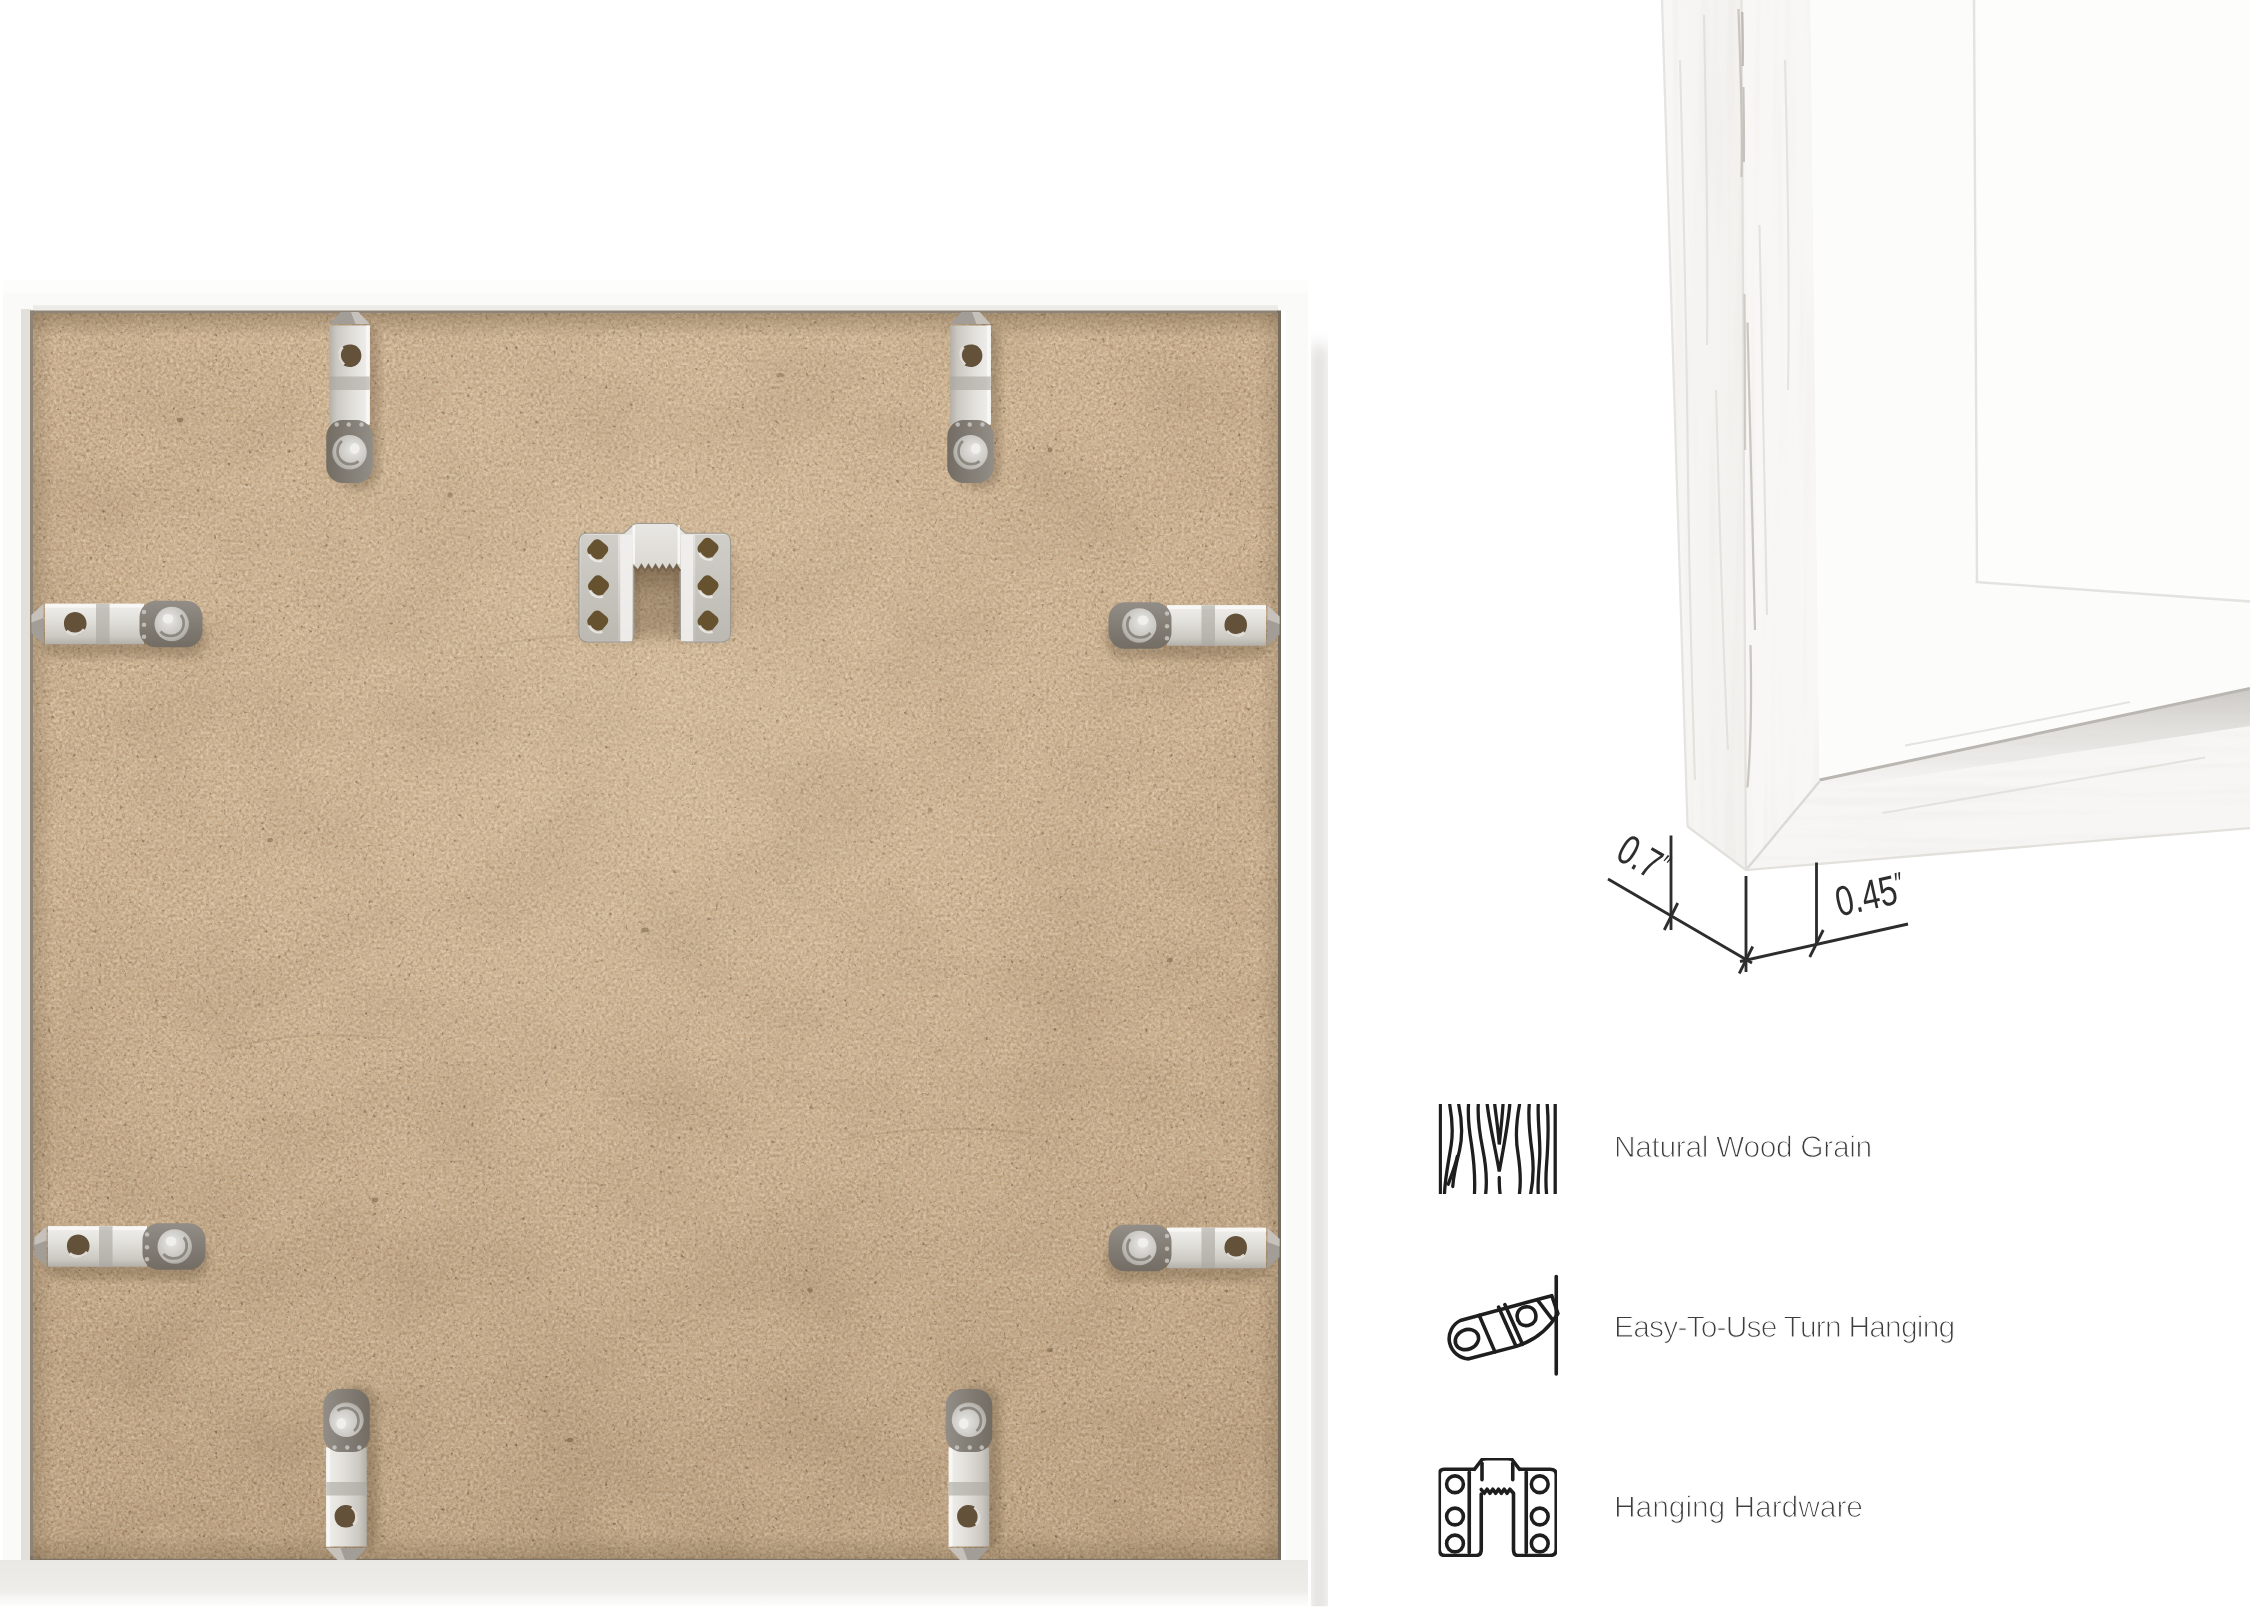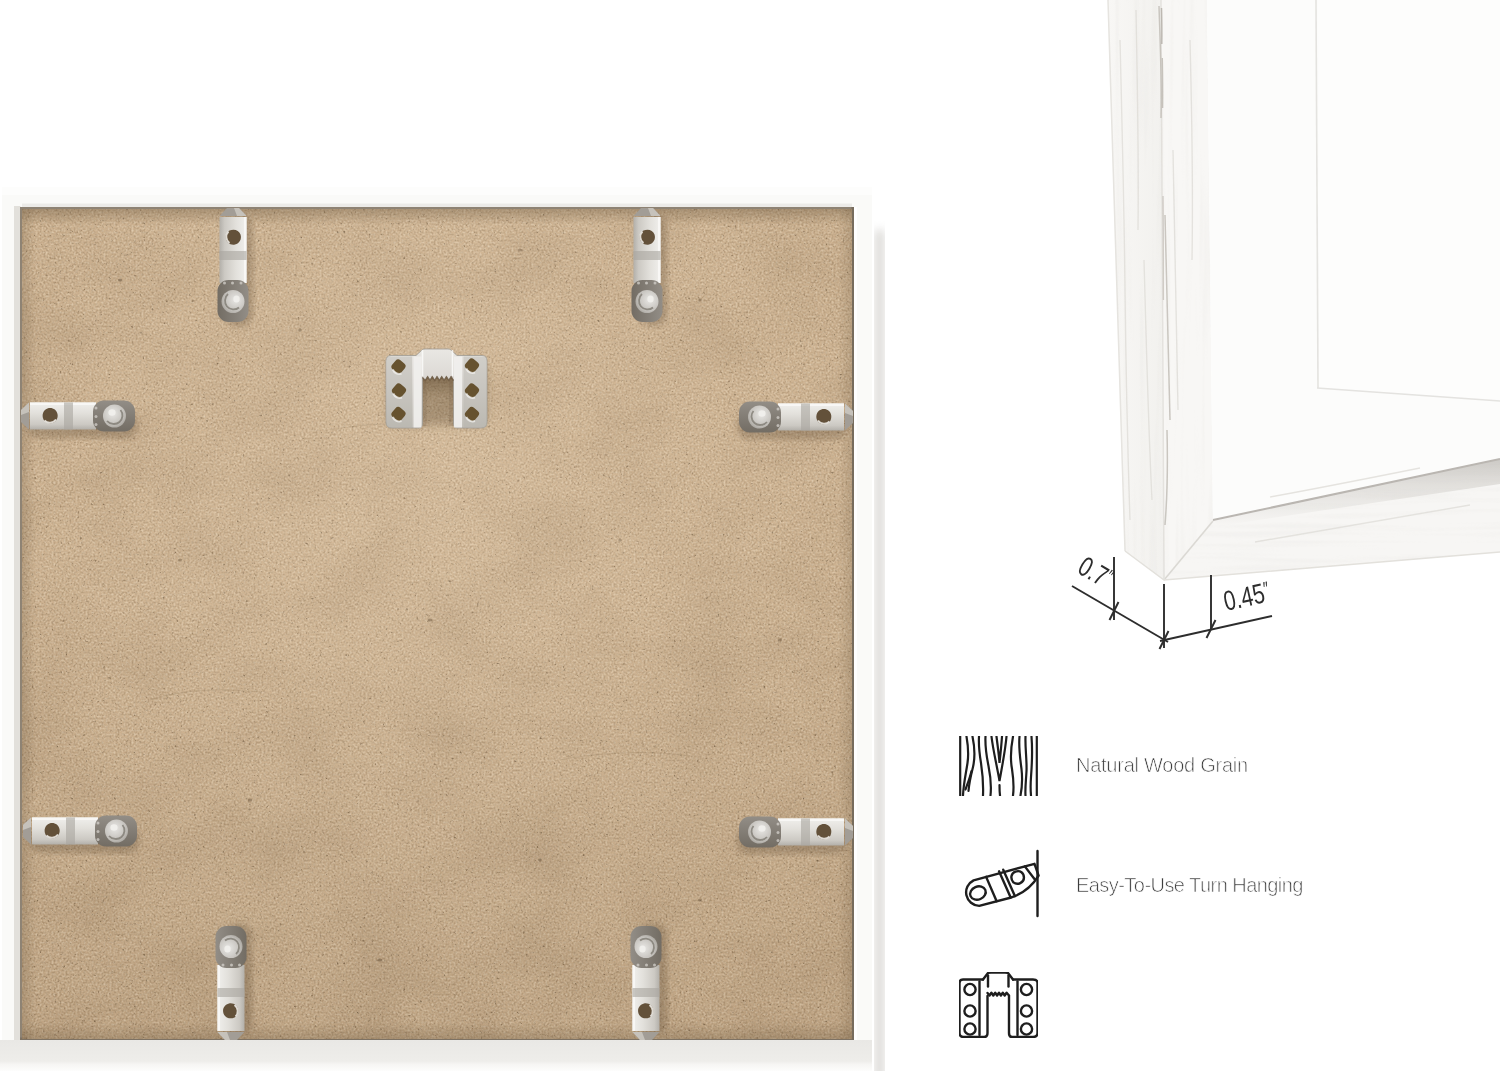--- a/index.html
+++ b/index.html
@@ -372,14 +372,15 @@
     <line x1="49.5" y1="3.5" x2="49.5" y2="14.5"></line>
     <circle cx="11" cy="17.5" r="5.6"></circle>
     <circle cx="11" cy="39" r="5.6"></circle>
     <circle cx="11" cy="57" r="5.6"></circle>
     <circle cx="67.5" cy="17.5" r="5.6"></circle>
     <circle cx="67.5" cy="39" r="5.6"></circle>
     <circle cx="67.5" cy="57" r="5.6"></circle>
   </g>
 </svg>
 
+<div class="feat" style="left:1076px;top:989px;letter-spacing:-0.05px">Hanging Hardware</div>
 
 </div>
 
 </body></html>

